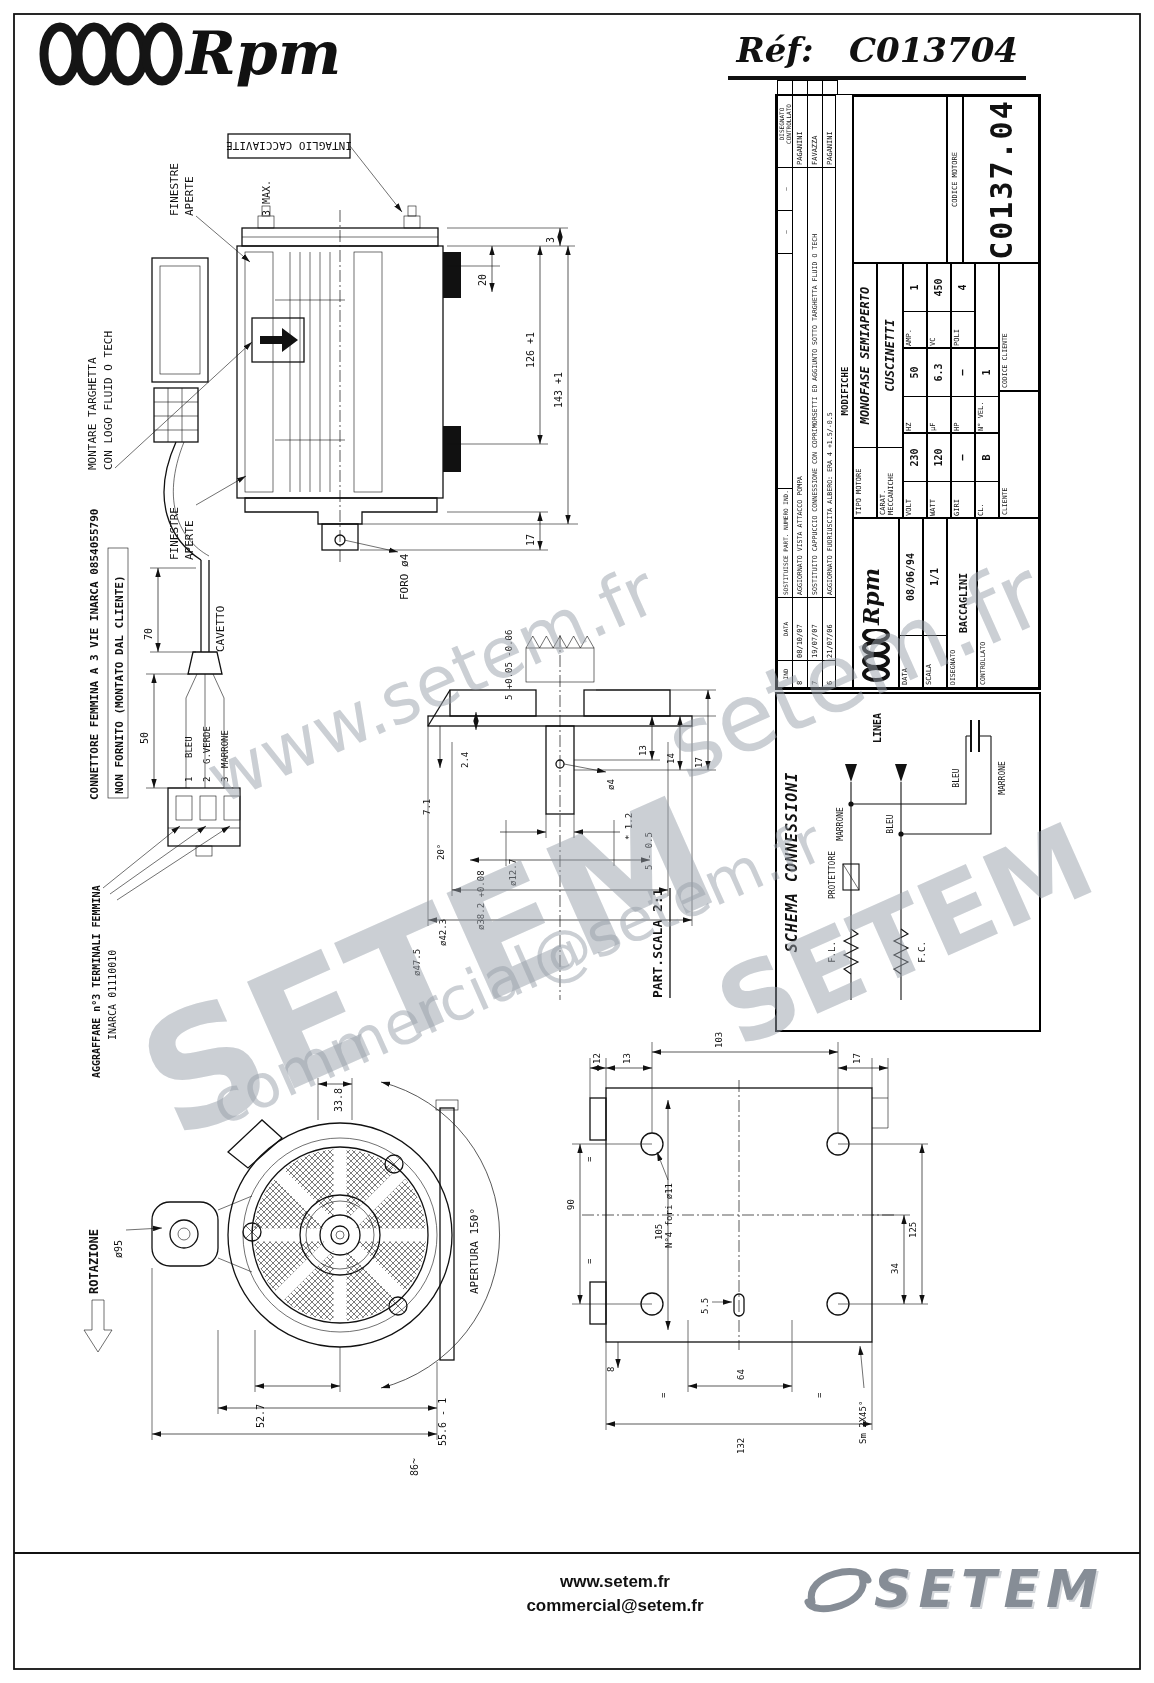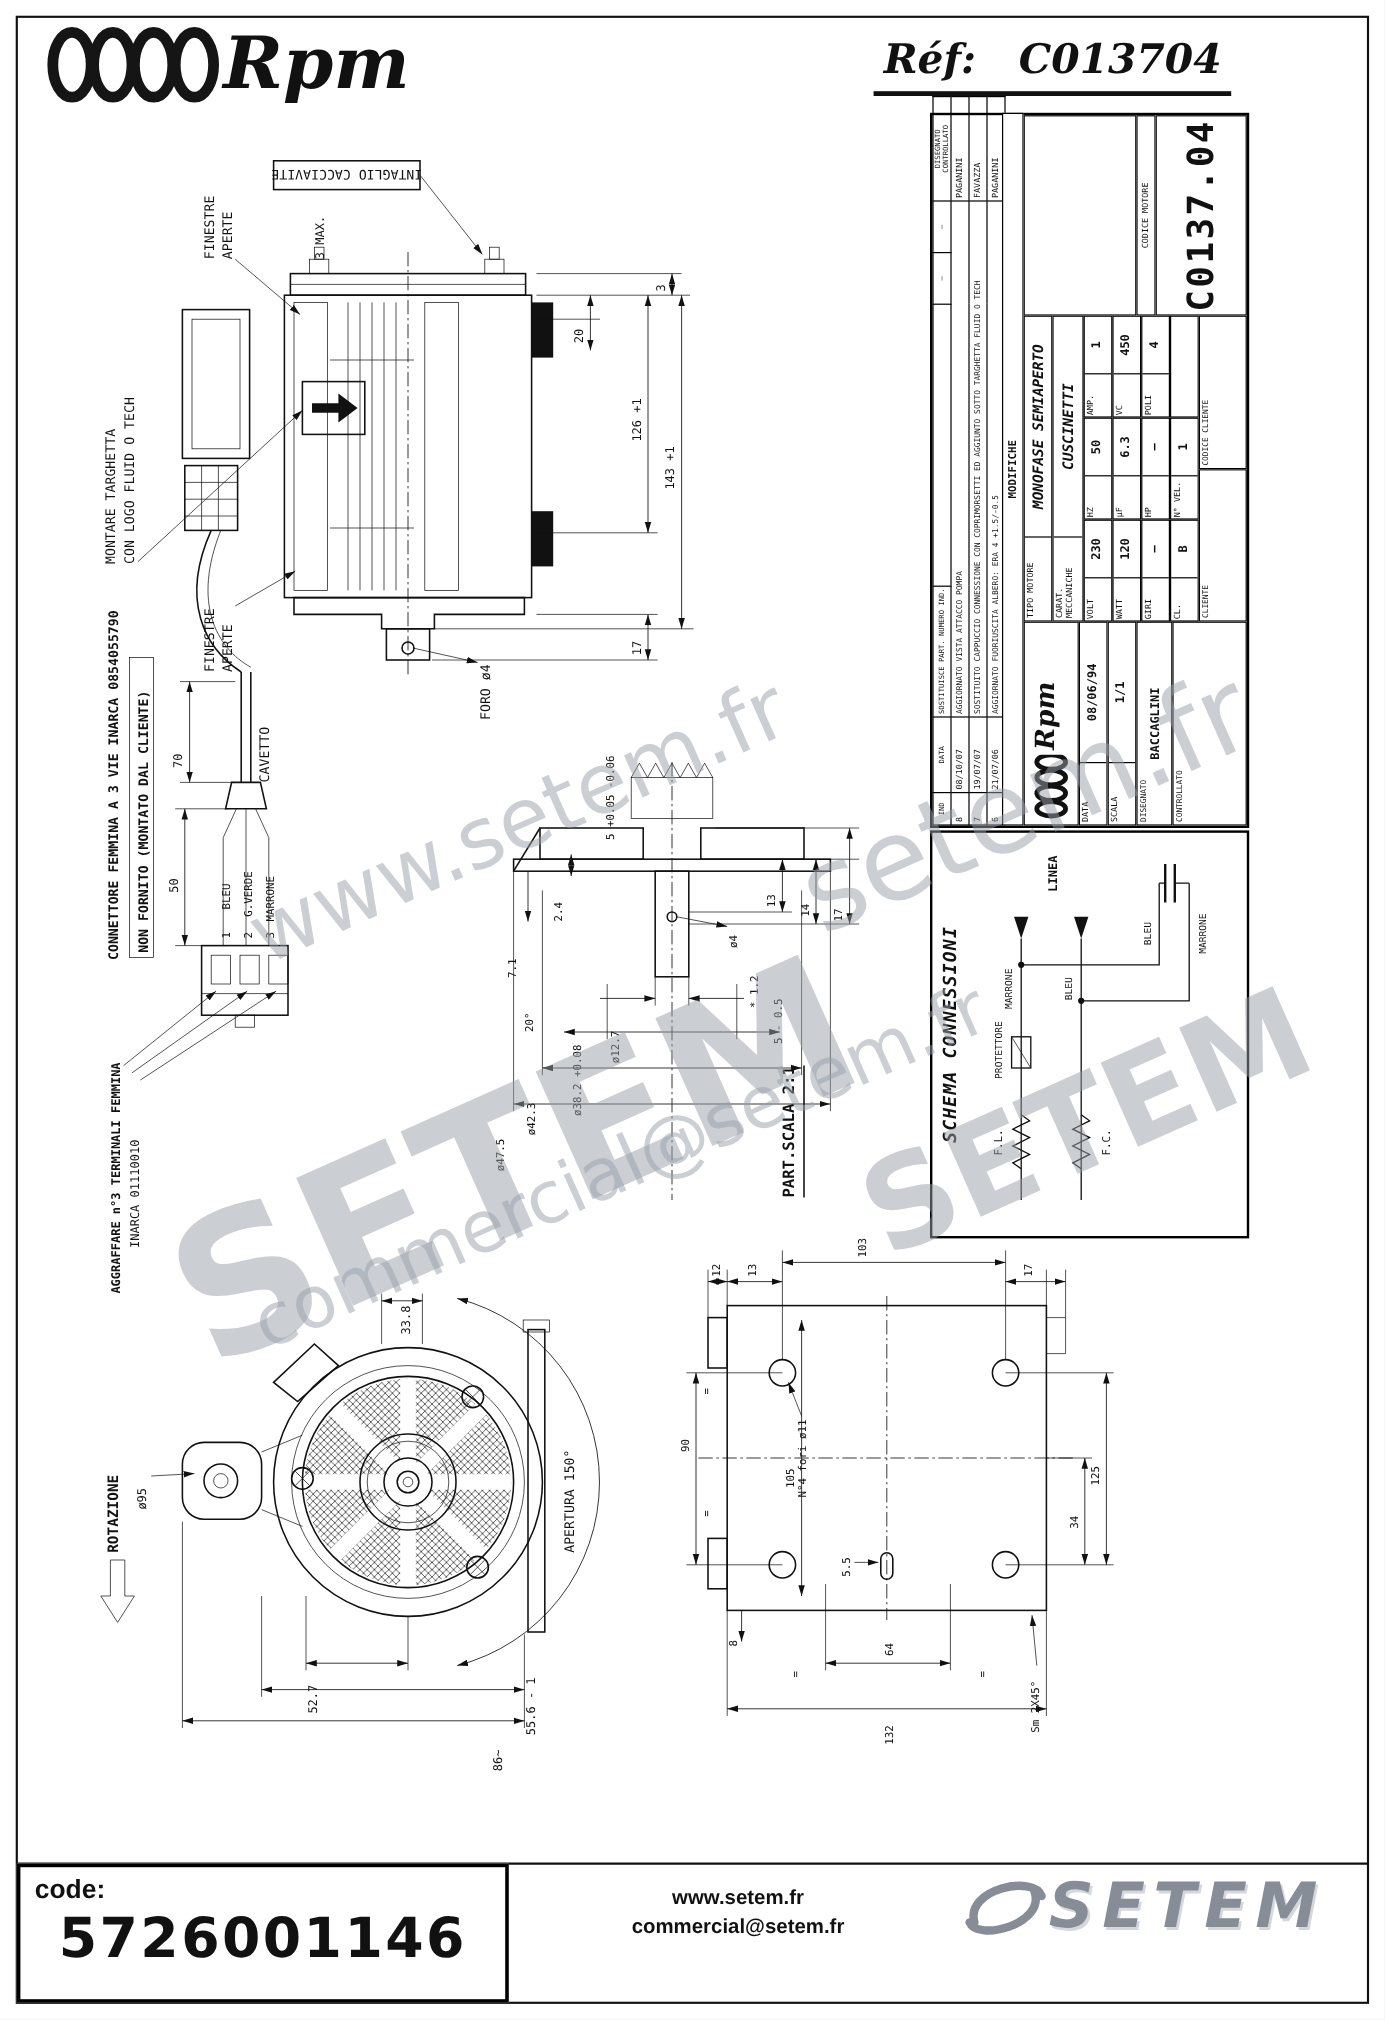--- a/index.html
+++ b/index.html
@@ -500,24 +500,20 @@
     <text x="252" y="204" class="t8" text-anchor="middle">MARRONE</text>
   </svg>
 </div>
 
 <div class="wm" style="left:195px;top:745px;font-size:70px;transform:rotate(-24deg);">www.setem.fr</div>
 <div class="wm" style="left:115px;top:1005px;font-size:160px;font-weight:bold;transform:rotate(-24deg);">SETEM</div>
 <div class="wm" style="left:200px;top:1075px;font-size:60px;transform:rotate(-24deg);">commercial@setem.fr</div>
 <div class="wm" style="left:650px;top:700px;font-size:95px;transform:rotate(-24deg);">setem.fr</div>
 <div class="wm" style="left:700px;top:960px;font-size:105px;font-weight:bold;transform:rotate(-24deg);">SETEM</div>
 
-<div class="abs codebox">
-  <span class="codelbl">code:</span>
-  <div class="codeval">5726001146</div>
-</div>
 <div class="abs fsite">www.setem.fr</div>
 <div class="abs femail">commercial@setem.fr</div>
 <div class="abs slogo">
   <svg width="74" height="62" viewBox="0 0 74 62">
     <path d="M12,44 C4,16 62,4 68,22" fill="none" stroke="#868d96" stroke-width="7" stroke-linecap="round"></path>
     <path d="M62,18 C72,46 14,60 8,44" fill="none" stroke="#868d96" stroke-width="7" stroke-linecap="round"></path>
   </svg>
   <span class="stxt">SETEM</span>
 </div>
 

